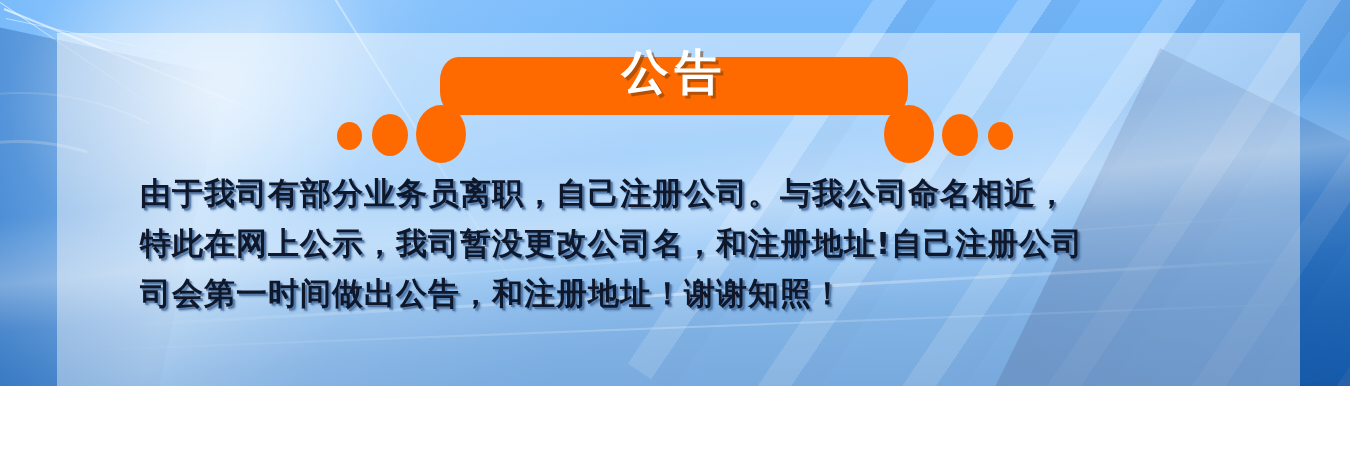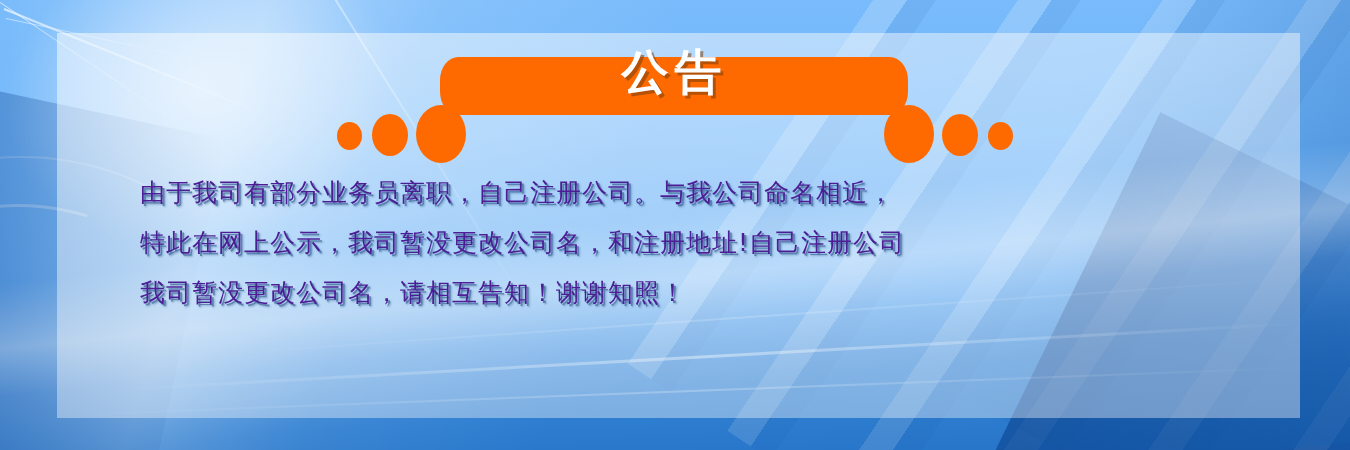--- a/index.html
+++ b/index.html
@@ -3,21 +3,21 @@
 <meta charset="utf-8">
 <style>
   html, body {
     margin: 0;
     padding: 0;
     background: #ffffff;
   }
   #banner-root {
     position: relative;
     width: 1350px;
-    height: 450px;
+    height: 386px;
     overflow: hidden;
     font-family: "DejaVu Sans", "Liberation Sans", sans-serif;
     background: #4ea2f5;
   }
 
   
   .bg-base {
     position: absolute;
     inset: 0;
     background:
@@ -199,23 +199,23 @@
   }
 
   
   .body-text {
     position: absolute;
     left: 140px;
     top: 168px;
     width: 1090px;
   }
   .body-line {
-    color: #4c1d95;
-    font-size: 25px;
-    font-weight: normal;
+    color: #0f172a;
+    font-size: 31px;
+    font-weight: bold;
     letter-spacing: 1px;
     line-height: 50px;
     white-space: nowrap;
     text-shadow:
       2px 2px 0 rgba(70,110,160,0.75),
       3px 3px 2px rgba(50,90,140,0.45);
   }
 </style>
 </head>
 <body>
@@ -256,16 +256,16 @@
     <div class="dot dot-r1"></div>
     <div class="dot dot-r2"></div>
     <div class="dot dot-r3"></div>
   </div>
 
   <div class="banner-title">公告</div>
 
   <div class="body-text">
     <div class="body-line">由于我司有部分业务员离职，自己注册公司。与我公司命名相近，</div>
     <div class="body-line">特此在网上公示，我司暂没更改公司名，和注册地址!自己注册公司</div>
-    <div class="body-line">我司暂没更改公司名，请相互告知！谢谢知照！</div>
+    <div class="body-line">司会第一时间做出公告，和注册地址！谢谢知照！</div>
   </div>
 
 </div>
 
 </body></html>

